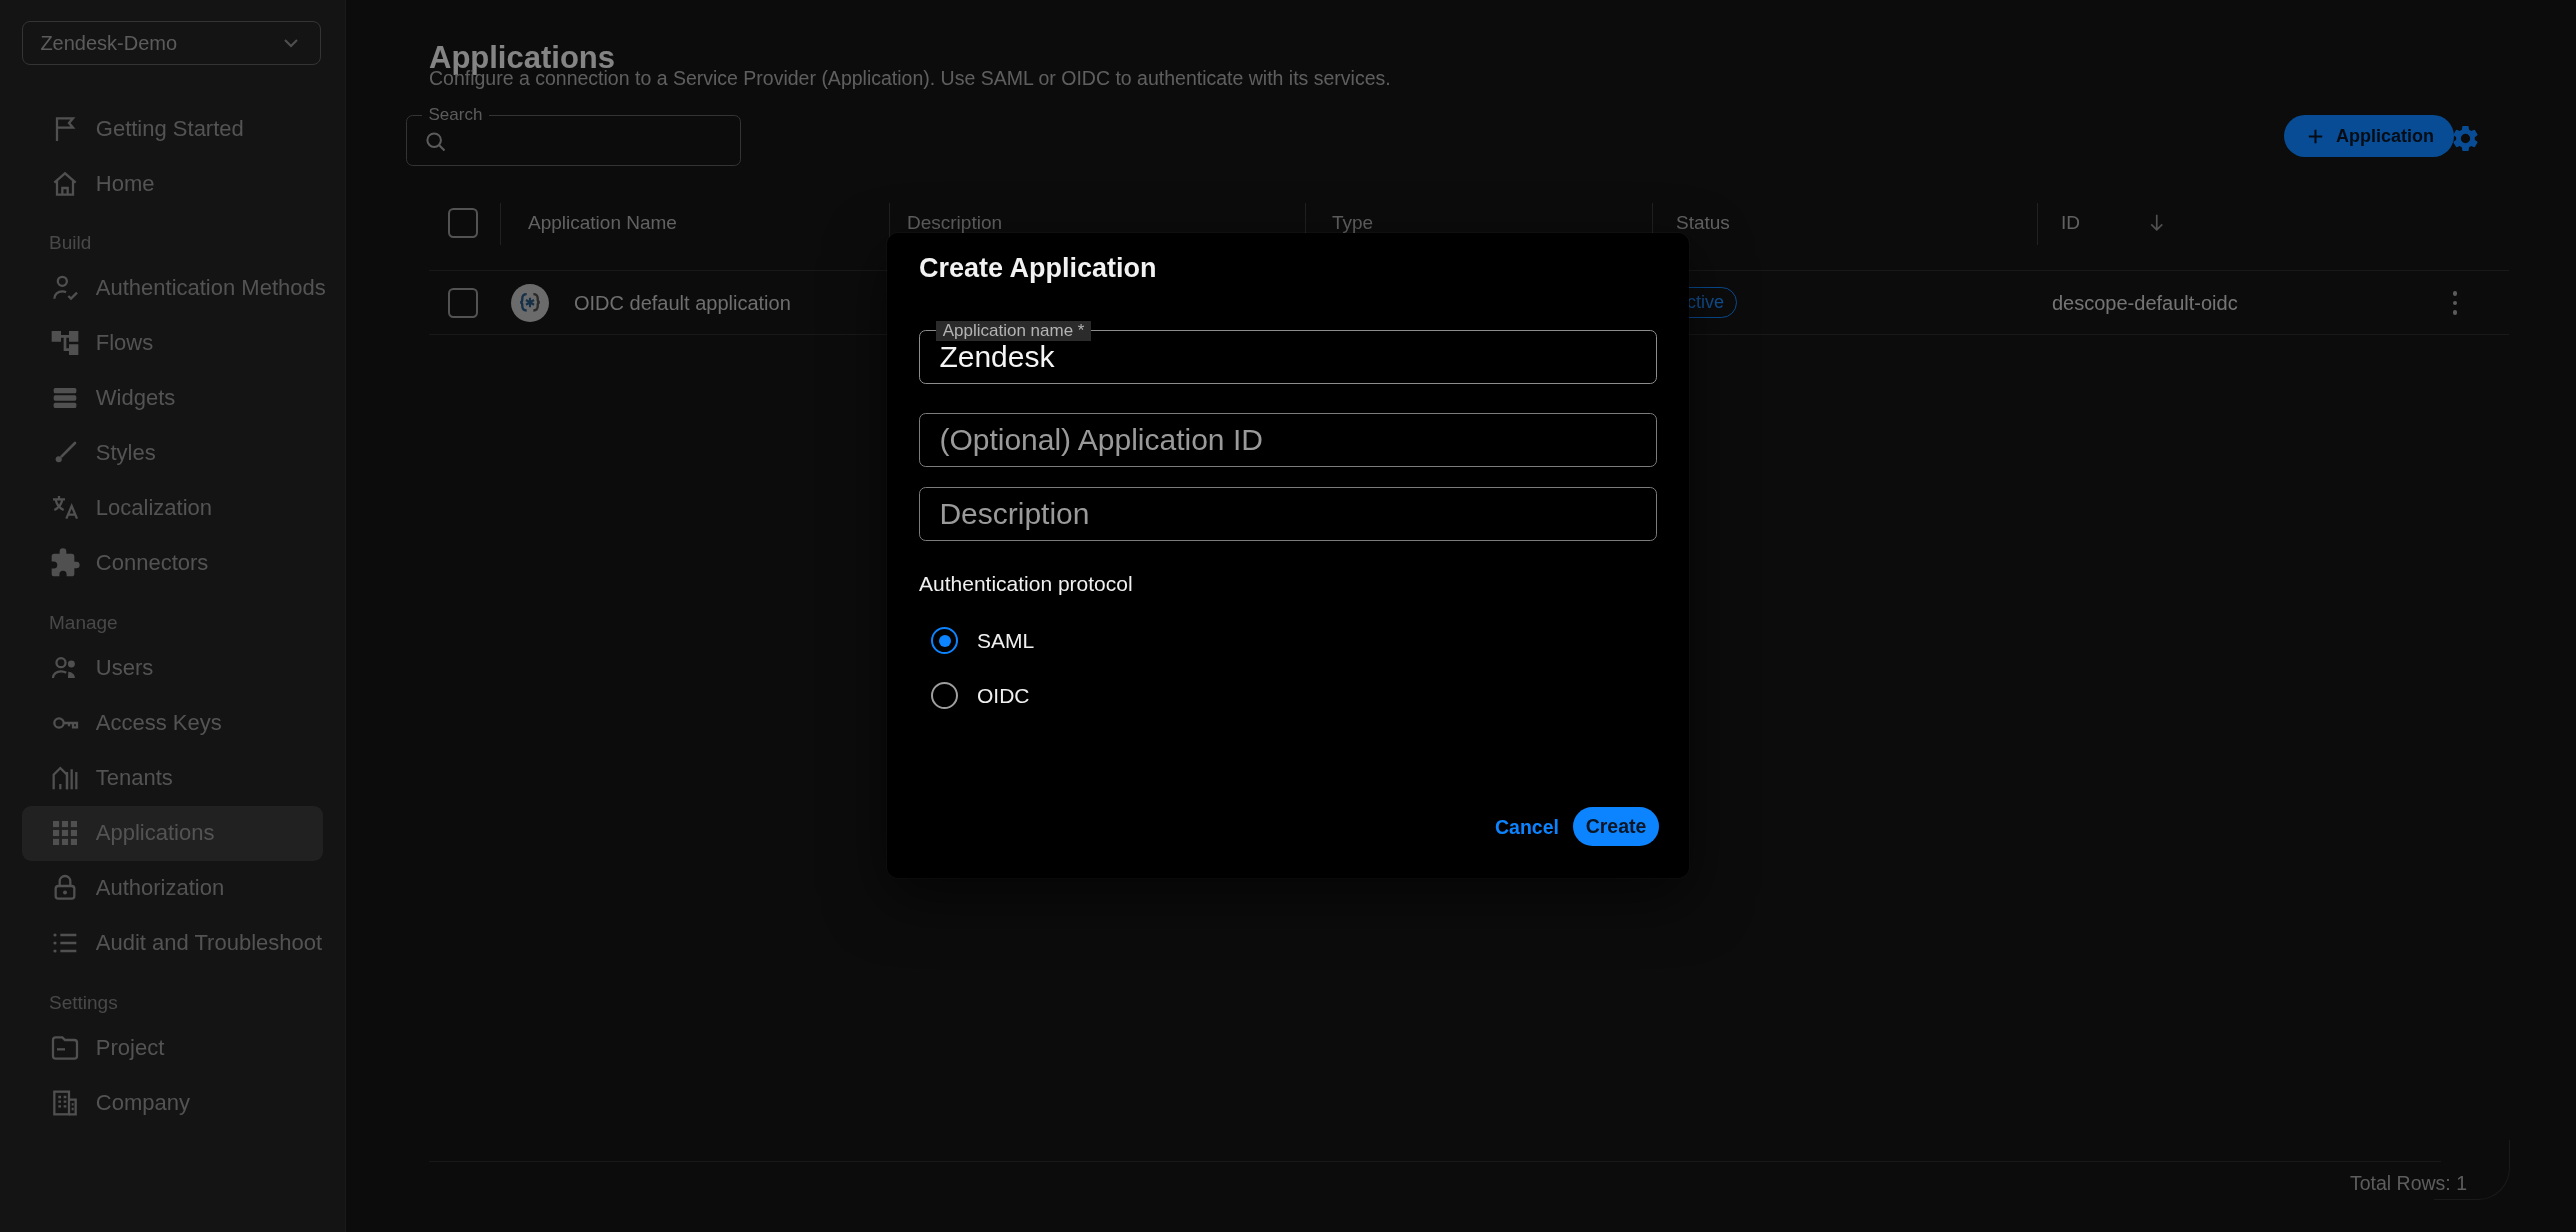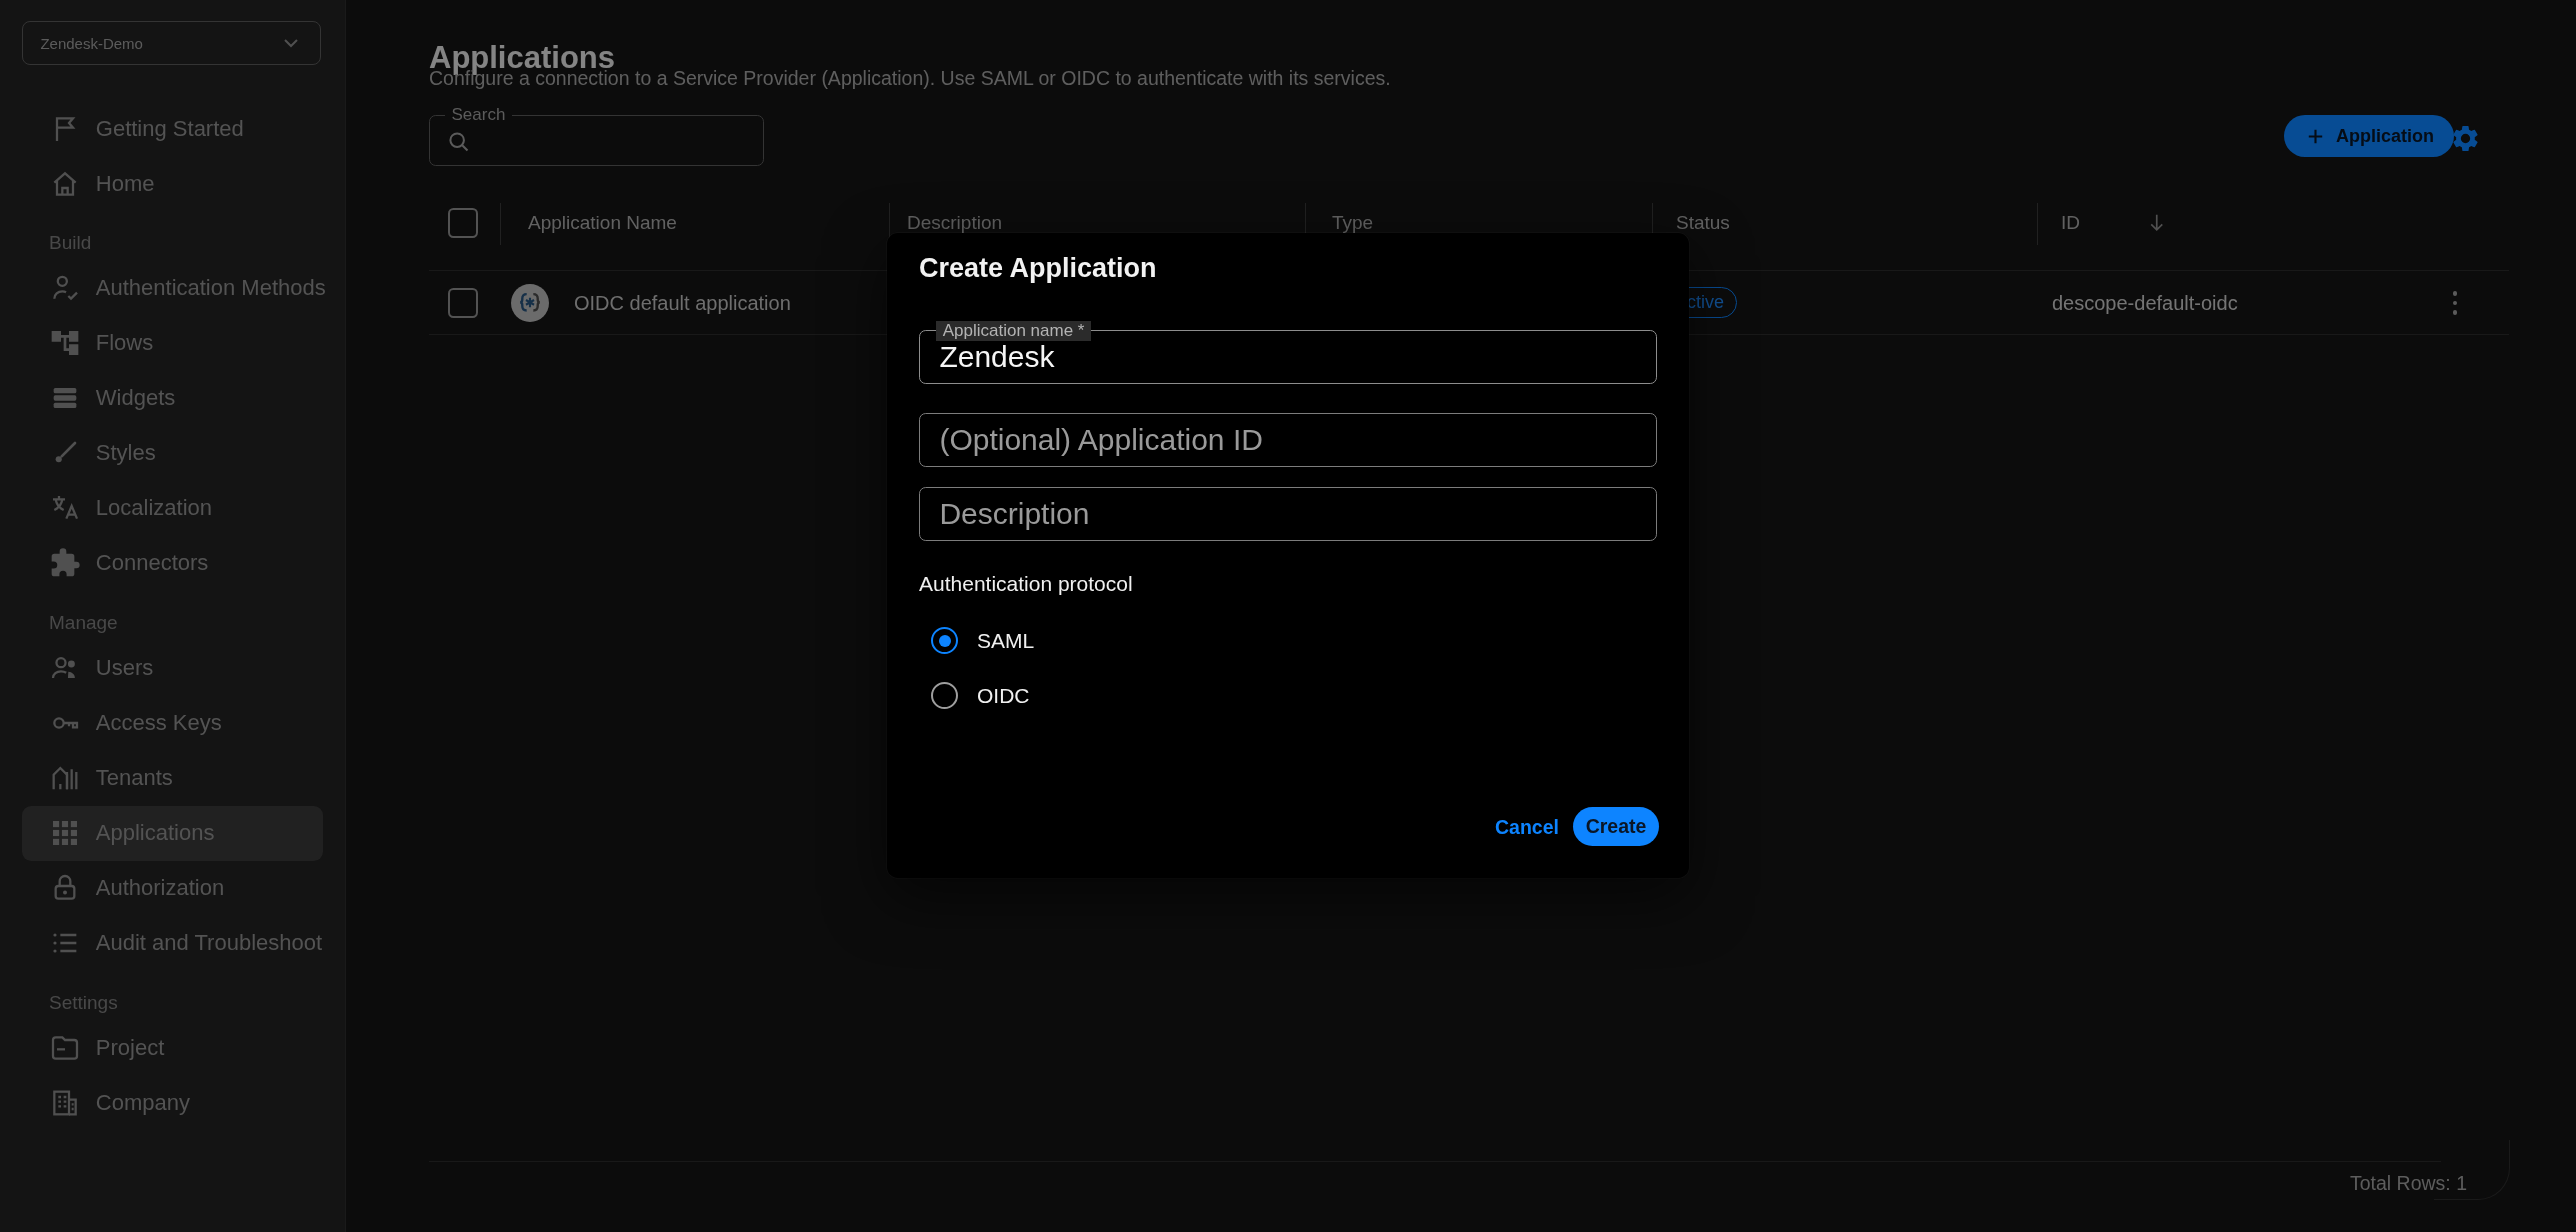--- a/index.html
+++ b/index.html
@@ -6,34 +6,34 @@
   #app{position:relative;width:2576px;height:1233px;background:#151515;
        font-family:"Liberation Sans",sans-serif;overflow:hidden;color:#c9c9c9;}
   svg{display:block}
 
   
   .sidebar{position:absolute;left:0;top:0;width:346px;height:1233px;background:#232323;
            border-right:0.7px solid #2e2e2e;box-sizing:border-box;}
   .project-select{position:absolute;left:22px;top:21px;width:299px;height:44px;
      border:1.3px solid #5a5a5a;border-radius:8px;display:flex;align-items:center;
      justify-content:space-between;padding:0 17.4px;box-sizing:border-box;color:#9e9e9e;
-     font-size:15px;cursor:pointer;}
+     font-size:20px;cursor:pointer;}
   .nav{position:absolute;top:101px;left:0;right:0;display:flex;flex-direction:column;}
   .nav-item{height:55px;display:flex;align-items:center;padding-left:49px;gap:14.8px;
      color:#8f8f8f;font-size:22px;cursor:pointer;box-sizing:border-box;}
   .nav-item .ic{width:32px;height:32px;flex:0 0 32px;color:#8a8a8a;}
   .nav-item.active{background:#3a3a3a;border-radius:9.4px;margin:0 22px;padding-left:27px;}
   .sec-label{margin-top:14.8px;height:35px;display:flex;align-items:center;
      padding-left:49px;color:#7d7d7d;font-size:19px;}
 
   
   .page-title{position:absolute;left:429px;top:19px;font-size:31px;font-weight:bold;color:#e3e3e3;}
   .page-subtitle{position:absolute;left:429px;top:67px;font-size:19.5px;color:#a3a3a3;}
 
-  .search-box{position:absolute;left:429px;top:115px;width:335px;height:51px;
+  .search-box{position:absolute;left:406px;top:115px;width:335px;height:51px;
      border:1.3px solid #5a5a5a;border-radius:6.7px;box-sizing:border-box;}
   .search-box .lab{position:absolute;top:-10.7px;left:14.8px;background:#151515;padding:0 6.7px;
      font-size:17px;color:#9e9e9e;}
   .search-box .mag{position:absolute;left:14.8px;top:12px;color:#9e9e9e;}
   .search-box input{position:absolute;left:54px;top:4px;width:262px;height:39px;background:transparent;
      border:none;outline:none;color:#e3e3e3;font-size:20px;font-family:inherit;}
 
   .add-btn{position:absolute;left:2284px;top:115px;height:42px;border-radius:21px;
      background:#0d84ff;color:#0a1626;font-size:18px;font-weight:bold;display:flex;
      align-items:center;gap:9px;padding:0 20px;border:none;cursor:pointer;font-family:inherit;}

